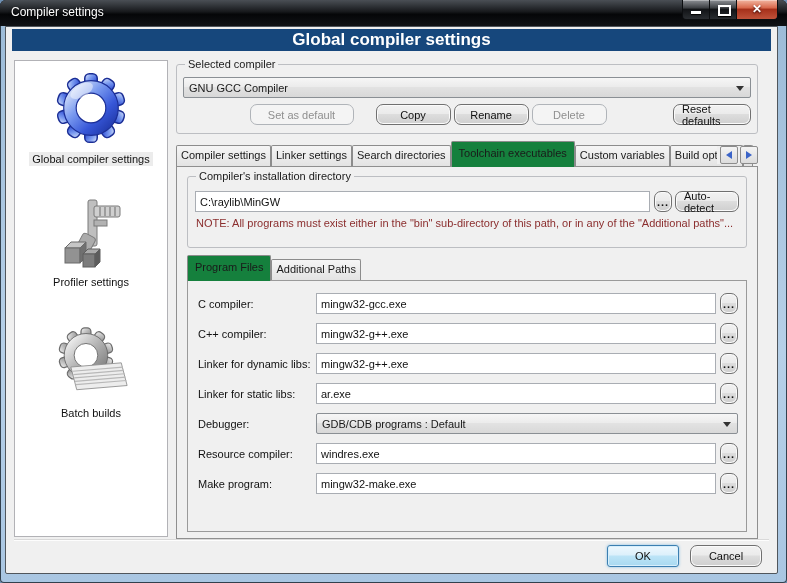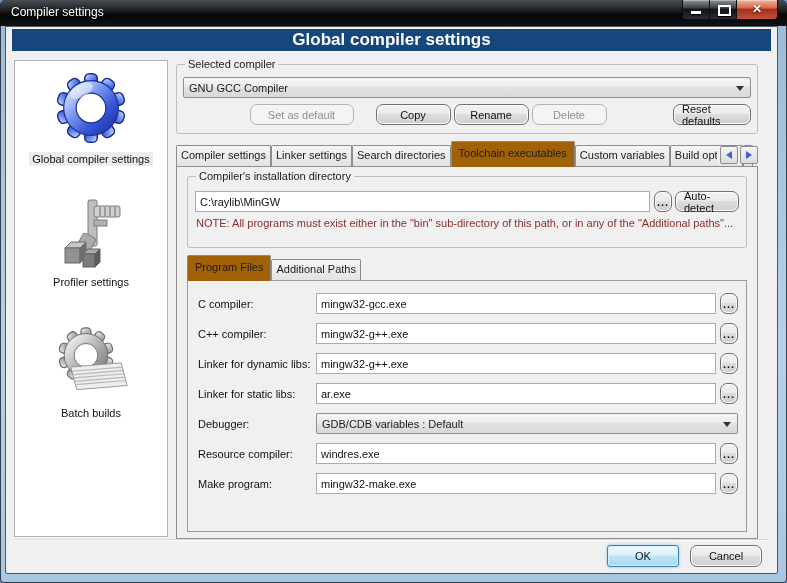--- a/index.html
+++ b/index.html
@@ -58,21 +58,21 @@
   .b-setdef{width:104px;margin-left:auto;}
   .b-copy{width:75px;margin-left:22px;}
   .b-rename{width:75px;margin-left:3px;}
   .b-delete{width:75px;margin-left:3px;}
   .b-reset{width:78px;margin-left:auto;}
   
   .tabs{margin-top:6px;height:26px;display:flex;align-items:flex-end;position:relative;white-space:nowrap;}
   .tab{flex-shrink:0;height:21px;box-sizing:border-box;padding:3px 4px 0 4px;margin-right:0;
     border:1px solid #8c8c8c;border-bottom:none;border-radius:2px 2px 0 0;
     background:linear-gradient(180deg,#f5f5f5,#e3e3e3);font-size:11px;cursor:default;}
-  .tab.active{height:26px;padding:5px 7px 0 7px;background:#a16207;position:relative;z-index:3;margin-bottom:-1px;
+  .tab.active{height:26px;padding:5px 7px 0 7px;background:#15803d;position:relative;z-index:3;margin-bottom:-1px;
     border-color:#8c8c8c;}
   .tab-sliver{flex-shrink:0;width:10px;height:21px;box-sizing:border-box;border:1px solid #8c8c8c;border-bottom:none;border-radius:2px 2px 0 0;background:linear-gradient(180deg,#f5f5f5,#e3e3e3);}
   .tab-arrows{position:absolute;right:0;bottom:2px;display:flex;gap:2px;background:#f0f0f0;padding-left:3px;z-index:4;}
   .arrbtn{width:18px;height:18px;box-sizing:border-box;border:1px solid #8c8c8c;border-radius:2px;
     background:linear-gradient(180deg,#f4f4f4,#dcdcdc);display:flex;align-items:center;justify-content:center;cursor:default;}
   .tri-l{width:0;height:0;border-top:4px solid transparent;border-bottom:4px solid transparent;border-right:6px solid #3b64c8;}
   .tri-r{width:0;height:0;border-top:4px solid transparent;border-bottom:4px solid transparent;border-left:6px solid #3b64c8;}
   
   .tabpage{position:relative;z-index:2;height:371px;border:1px solid #8f8f8f;background:#f0f0f0;box-sizing:content-box;}
   .grp-dir{margin:9px 10px 0 10px;height:72px;box-sizing:border-box;}
@@ -272,21 +272,21 @@
             <div class="btn browse">...</div>
           </div>
           <div class="frow">
             <span class="flabel">Linker for static libs:</span>
             <input class="textbox finput" value="ar.exe" style="">
             <div class="btn browse">...</div>
           </div>
           <div class="frow">
             <span class="flabel">Debugger:</span>
             <div class="combo fcombo">
-              <span>GDB/CDB variables : Default</span>
+              <span>GDB/CDB programs : Default</span>
               <span class="arrow"></span>
             </div>
           </div>
           <div class="frow">
             <span class="flabel">Resource compiler:</span>
             <input class="textbox finput" value="windres.exe" style="">
             <div class="btn browse">...</div>
           </div>
           <div class="frow">
             <span class="flabel">Make program:</span>

